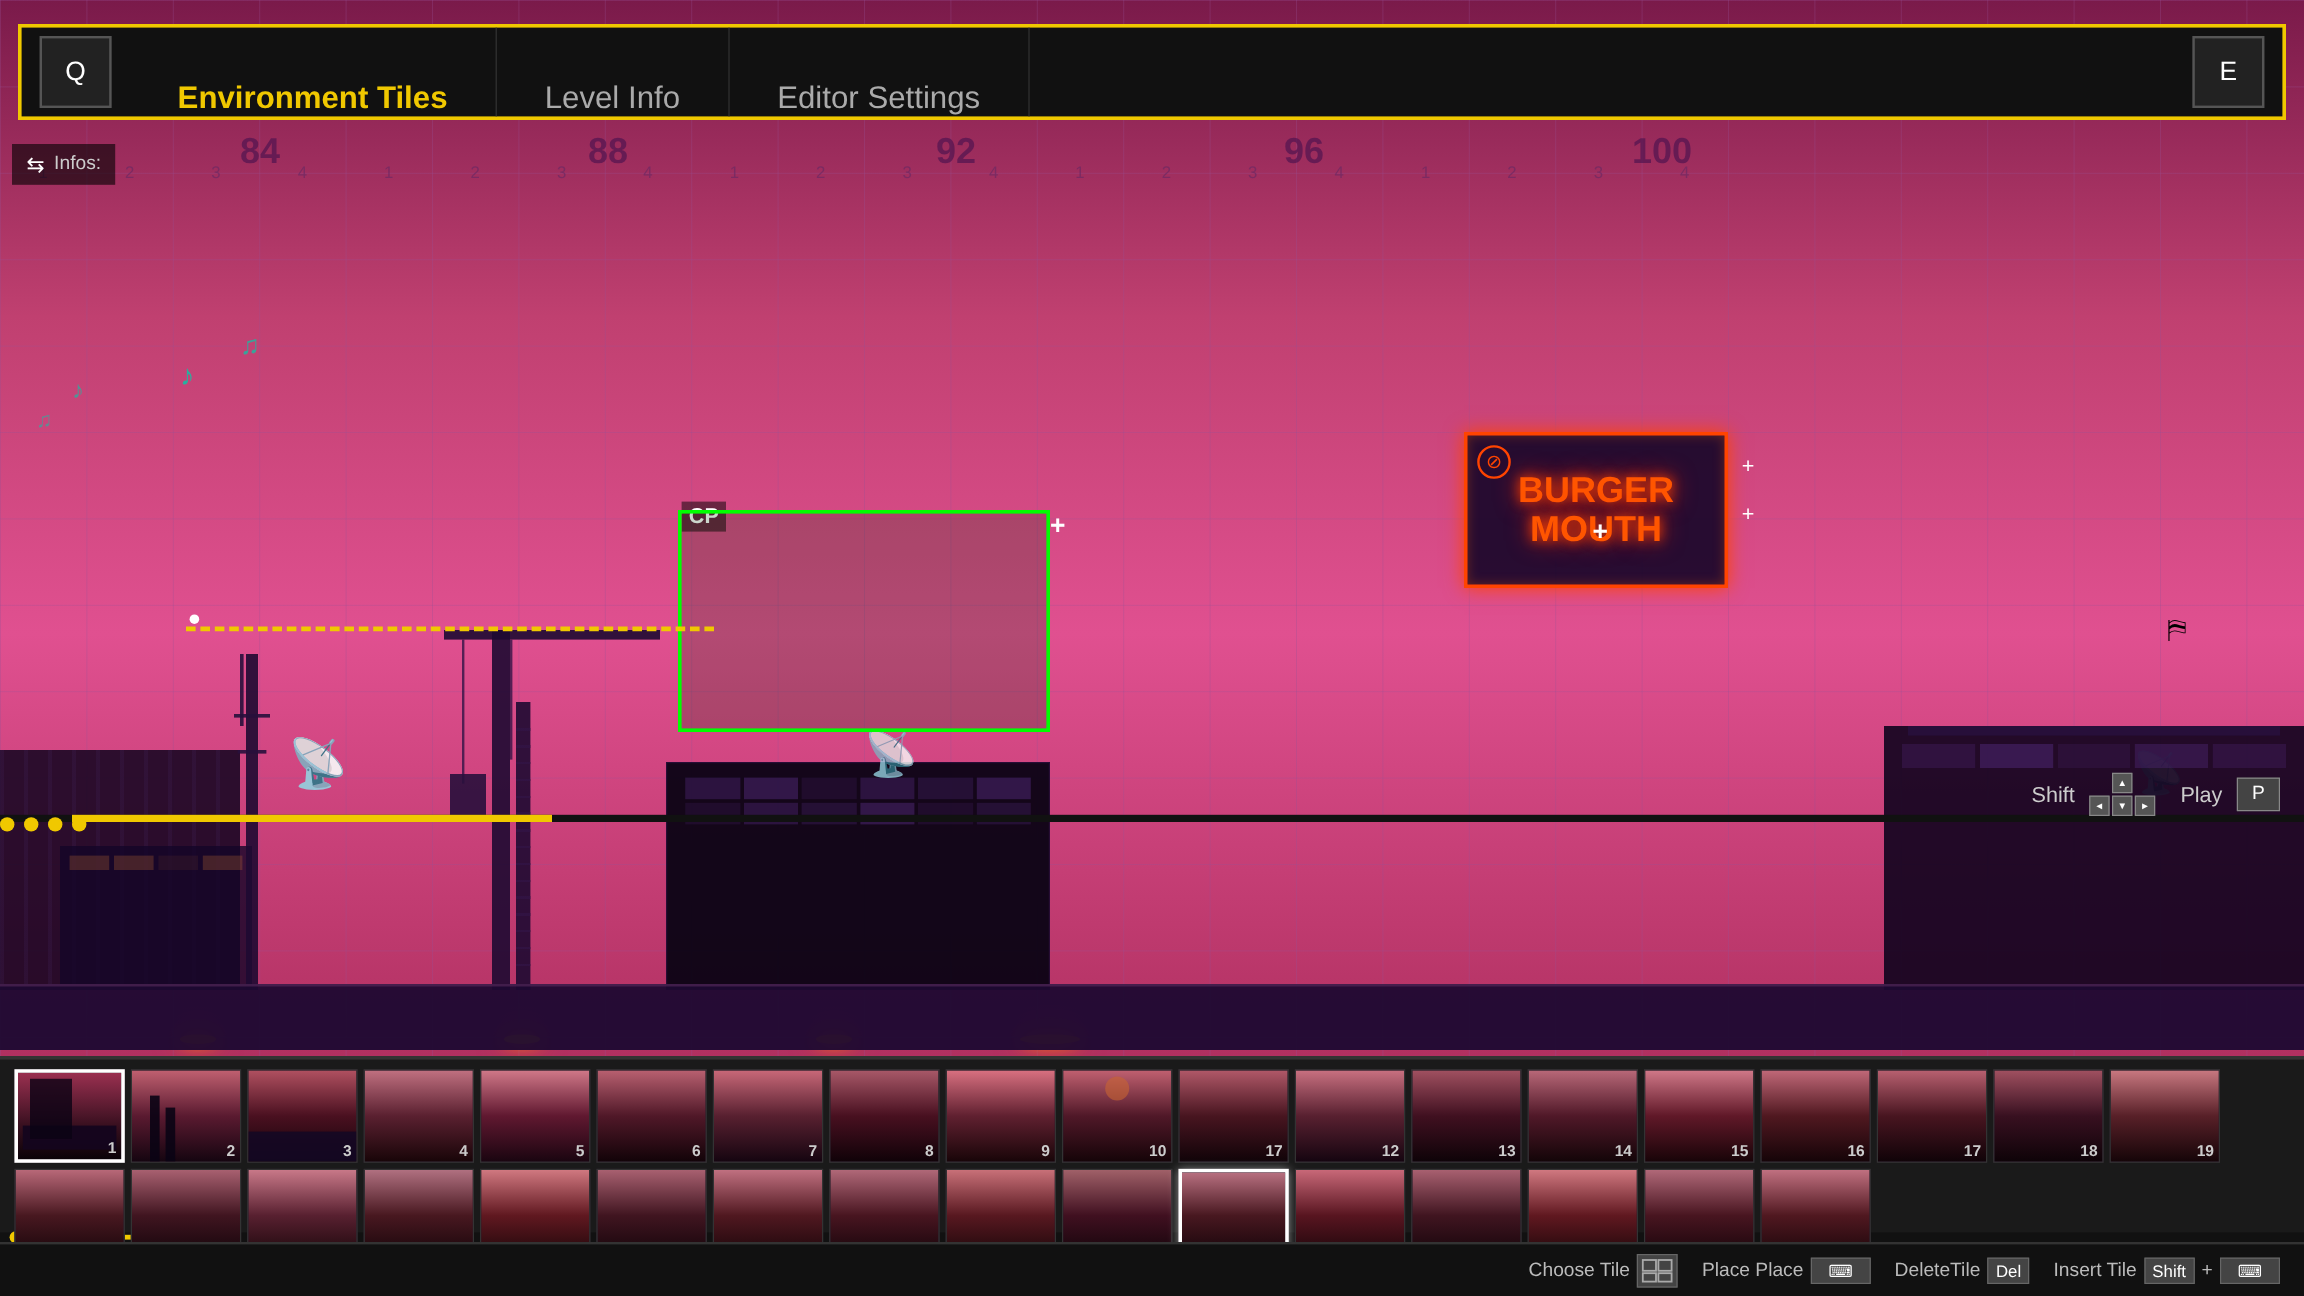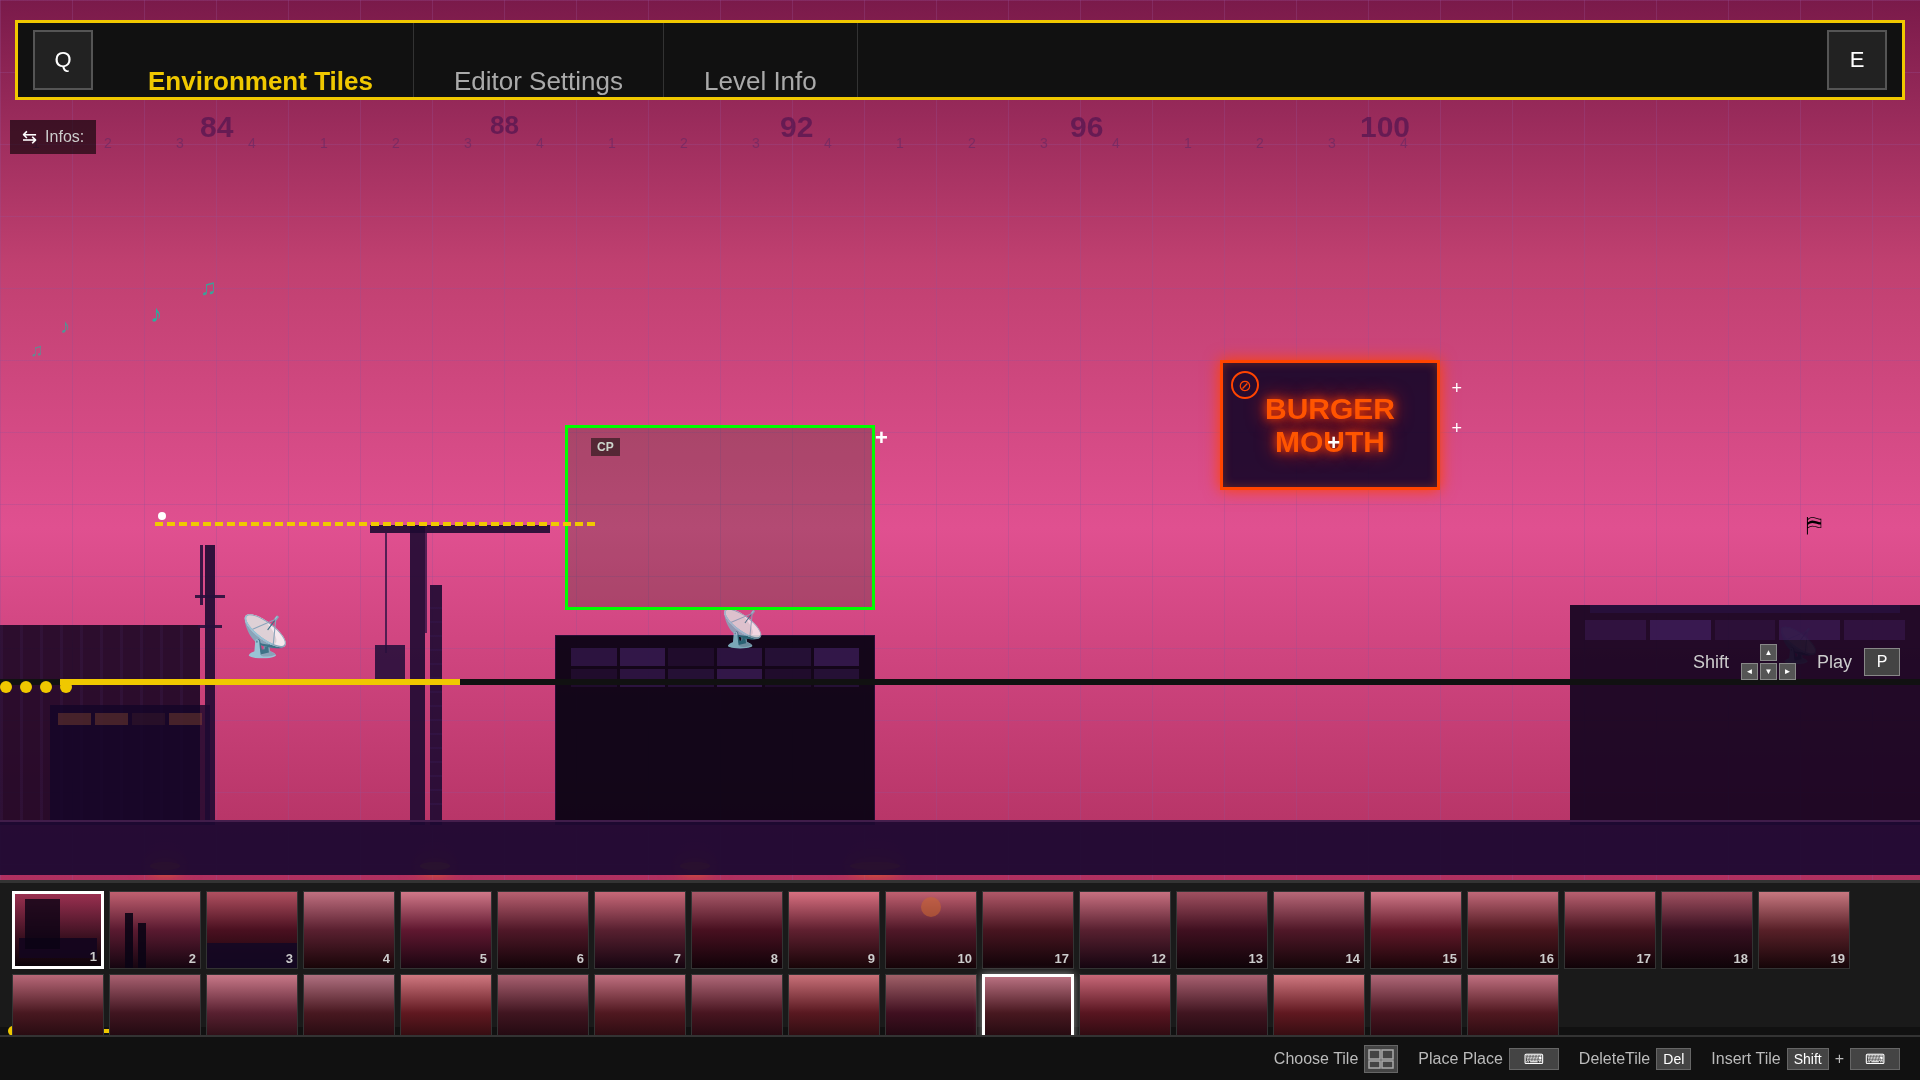--- a/index.html
+++ b/index.html
@@ -169,27 +169,26 @@
       border-radius: 50%;
       display: flex; align-items: center; justify-content: center;
       font-size: 16px;
       color: #ff4400;
     }
 
     
     #cp-marker {
       position: absolute;
       top: 288px;
-      left: 591px;
+      left: 568px;
       color: #fff;
-      font-size: 12px;
+      font-size: 18px;
       font-weight: bold;
       background: rgba(0,0,0,0.5);
       padding: 2px 6px;
-      margin-top: 20px;
     }
 
     
     #selection-box {
       position: absolute;
       top: 295px;
       left: 565px;
       width: 310px;
       height: 185px;
       border: 3px solid #00ff00;
@@ -459,44 +458,44 @@
 
 <div id="top-nav">
   <div class="nav-search-btn">
     <span>Q</span>
   </div>
   <div class="nav-items">
     <div class="nav-item active">
       <span>Environment Tiles</span>
     </div>
     <div class="nav-item">
+      <span>Level Info</span>
+    </div>
+    <div class="nav-item">
       <span>Editor Settings</span>
-    </div>
-    <div class="nav-item">
-      <span>Level Info</span>
     </div>
   </div>
   <div class="nav-e-btn">
     <span>E</span>
   </div>
 </div>
 
 <div id="viewport">
   <div id="grid-overlay"></div>
 
   <div id="info-panel">
     <span class="info-icon">⇆</span>
     <span>Infos:</span>
   </div>
 
   <div id="ruler">
     <div style="width:20px"></div>
 
     <div style="position:absolute; top:0; left:200px; font-size:30px; font-weight:bold; color:rgba(80,20,80,0.7)">84</div>
-    <div style="position:absolute; top:0; left:490px; font-size:26px; font-weight:bold; color:rgba(80,20,80,0.7)">88</div>
+    <div style="position:absolute; top:0; left:490px; font-size:30px; font-weight:bold; color:rgba(80,20,80,0.7)">88</div>
     <div style="position:absolute; top:0; left:780px; font-size:30px; font-weight:bold; color:rgba(80,20,80,0.7)">92</div>
     <div style="position:absolute; top:0; left:1070px; font-size:30px; font-weight:bold; color:rgba(80,20,80,0.7)">96</div>
     <div style="position:absolute; top:0; left:1360px; font-size:30px; font-weight:bold; color:rgba(80,20,80,0.7)">100</div>
 
     <div style="position:absolute; top:25px; left:0; right:0; display:flex;">
       <span style="width:72px; text-align:center; color:rgba(100,40,100,0.6); font-size:14px;">1</span>
       <span style="width:72px; text-align:center; color:rgba(100,40,100,0.6); font-size:14px;">2</span>
       <span style="width:72px; text-align:center; color:rgba(100,40,100,0.6); font-size:14px;">3</span>
       <span style="width:72px; text-align:center; color:rgba(100,40,100,0.6); font-size:14px;">4</span>
       <span style="width:72px; text-align:center; color:rgba(100,40,100,0.6); font-size:14px;">1</span>

